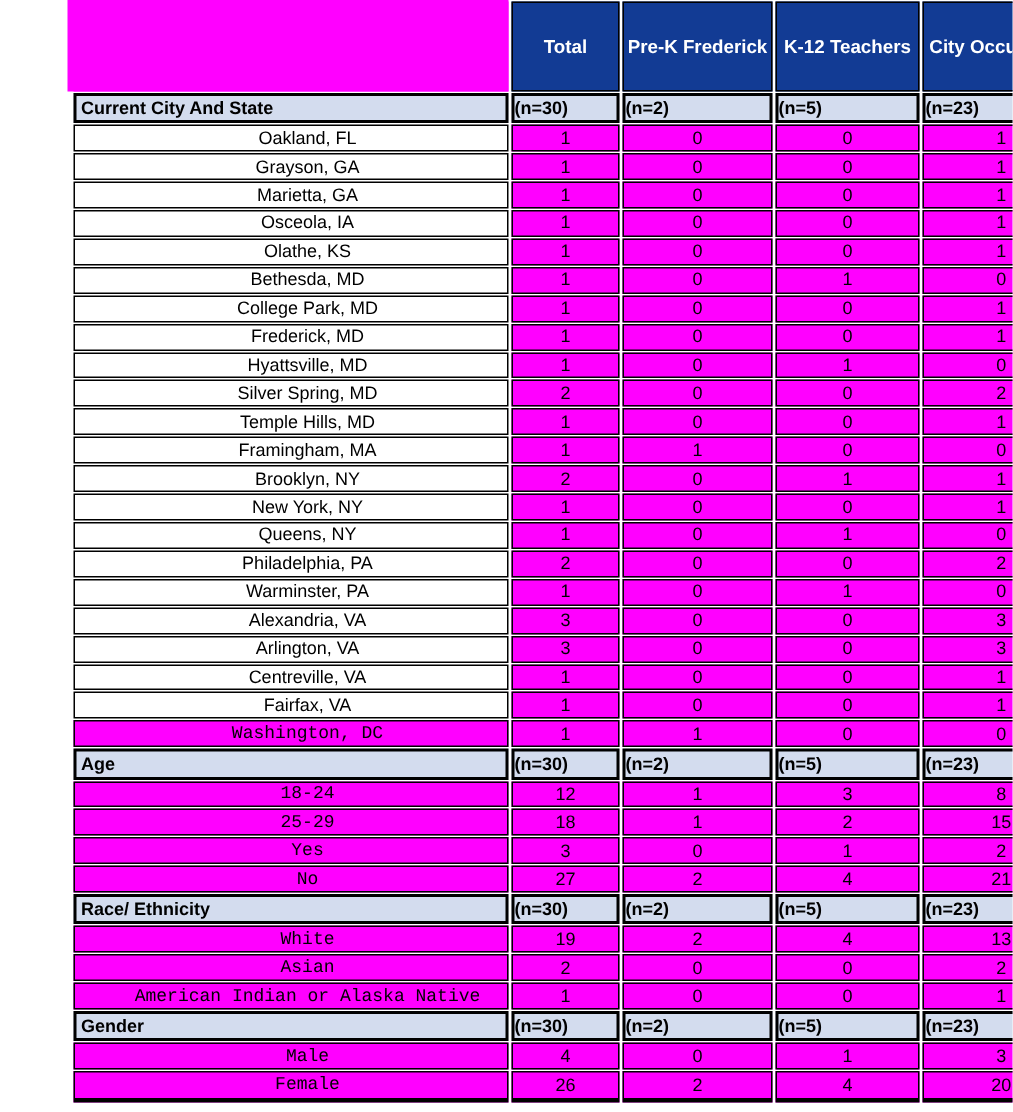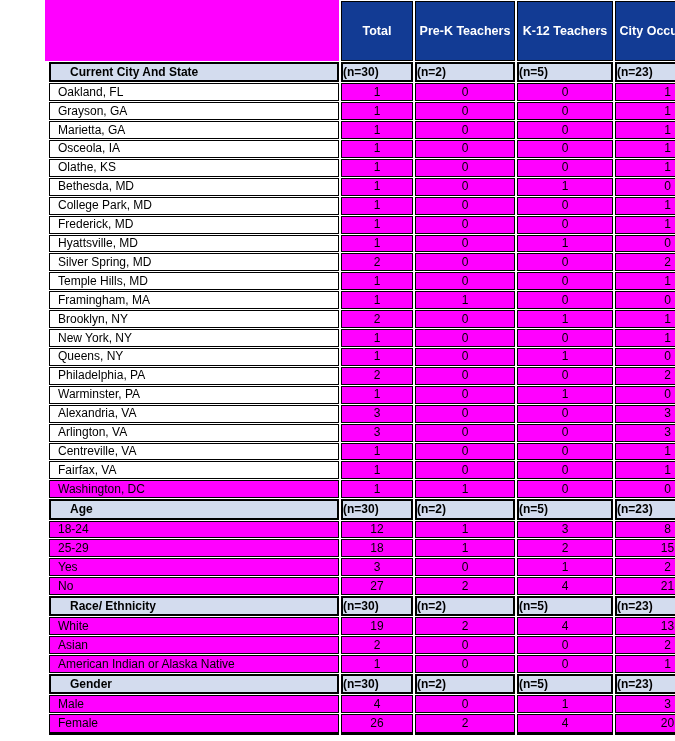--- a/index.html
+++ b/index.html
@@ -42,37 +42,37 @@
     text-align: center;
     border: 1px solid var(--border);
     white-space: normal;
   }
   thead tr { height: 60px; }
   
   td.section-label {
     background: var(--section-bg);
     font-weight: bold;
     text-align: left;
-    padding-left: 19px;
+    padding-left: 3px;
     border: 2px solid var(--border);
   }
   td.section-count {
     background: var(--section-bg);
     font-weight: bold;
     text-align: left;
     border: 2px solid var(--border);
   }
   
   td.row-label {
     background: #ffffff;
-    text-align: left;
-    padding-left: 8px;
+    text-align: center;
+    padding-left: 22px;
     border: 1px solid var(--border);
   }
-  td.row-label.hl { background: var(--magenta); }
+  td.row-label.hl { background: var(--magenta); font-family: Liberation Mono, monospace; }
   td.value-cell {
     background: var(--magenta);
     text-align: center;
     border: 1px solid var(--border);
   }
   tbody tr:last-child td { border-bottom-width: 3px; }
 </style>
 </head>
 <body>
 
@@ -81,21 +81,21 @@
     <col style="width:290px">
     <col style="width:72px">
     <col style="width:100px">
     <col style="width:96px">
     <col>
   </colgroup>
   <thead>
     <tr>
       <td class="corner"></td>
       <th class="colhead">Total</th>
-      <th class="colhead">Pre-K Teachers</th>
+      <th class="colhead">Pre-K Frederick</th>
       <th class="colhead">K-12 Teachers</th>
       <th class="colhead">City Occupation</th>
     </tr>
   </thead>
   <tbody>
       <tr class="section-row">
         <td class="section-label">Current City And State</td>
         <td class="section-count">(n=30)</td>
         <td class="section-count">(n=2)</td>
         <td class="section-count">(n=5)</td>

